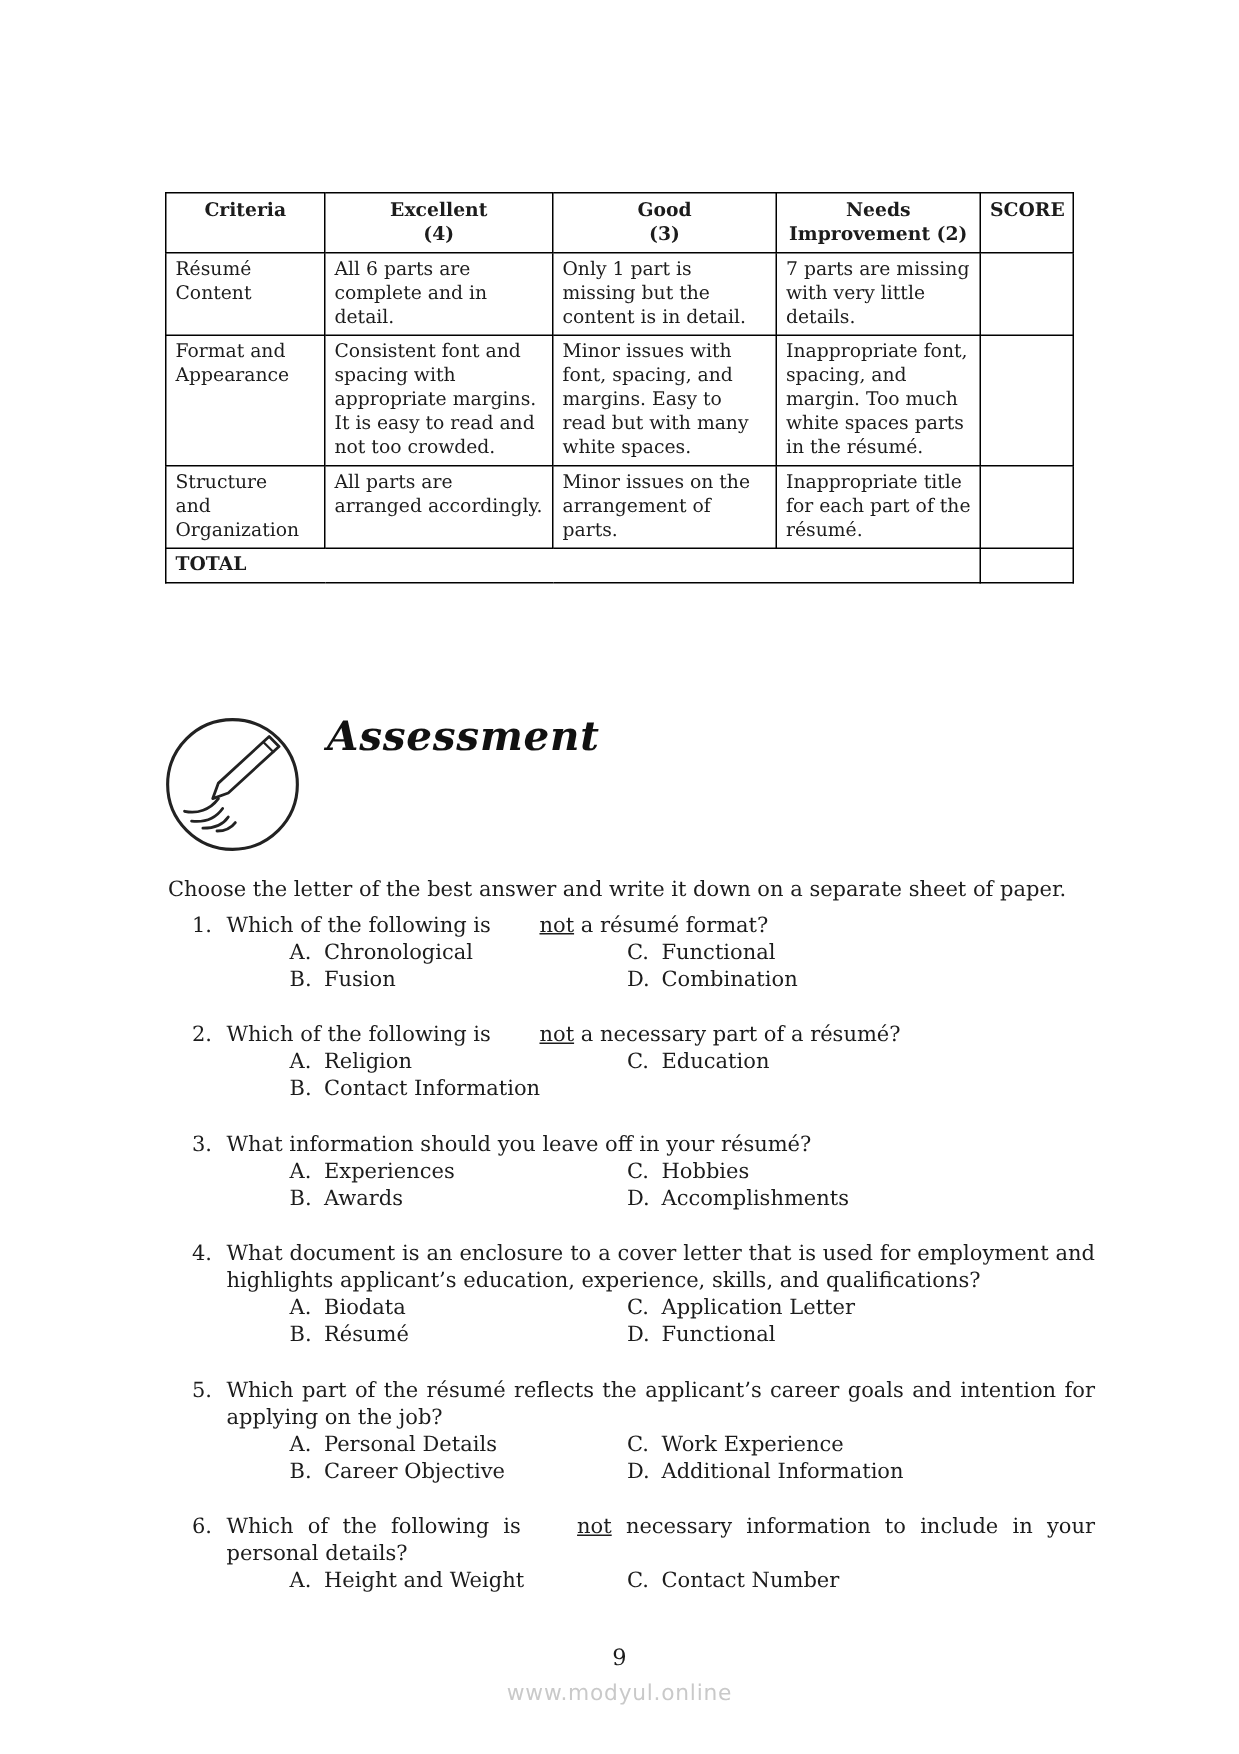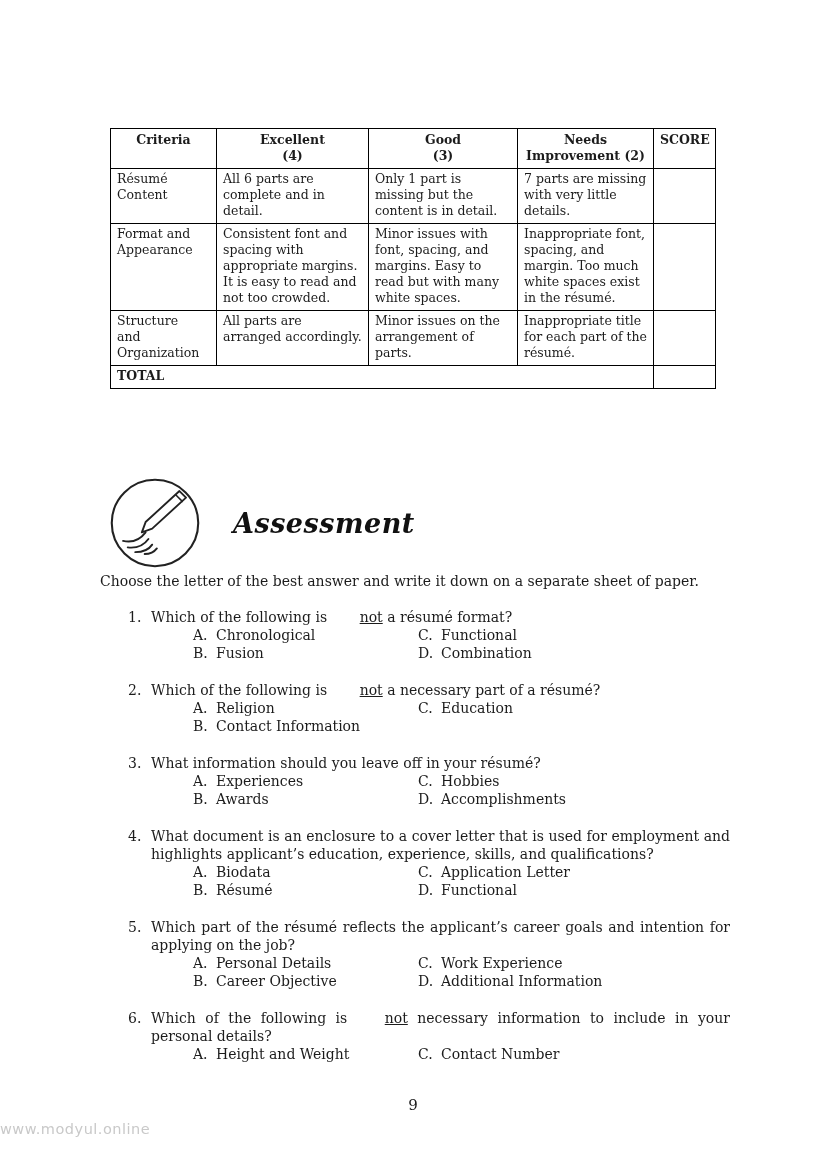--- a/index.html
+++ b/index.html
@@ -42,40 +42,40 @@
     font-weight: bold;
     padding-right: 10px;
   }
 
   
   .assessment-header {
     position: absolute;
     left: 108px;
     top: 476px;
     display: flex;
-    align-items: center;
-    gap: 31px;
+    align-items: flex-start;
+    gap: 16px;
   }
   .icon-circle { width: 94px; height: 94px; }
   .assessment-title {
     margin: 0;
     font-size: 27px;
     font-weight: bold;
     font-style: italic;
     letter-spacing: 0.5px;
     color: #111;
   }
 
   
   .instruction {
     position: absolute;
     left: 100px;
     top: 572px;
     width: 660px;
-    margin: 0;
+    margin: 12px;
     font-size: 14px;
     line-height: 18px;
   }
 
   
   .questions {
     position: absolute;
     left: 128px;
     top: 608px;
     width: 602px;
@@ -100,20 +100,21 @@
     position: absolute;
     left: 0; right: 0;
     top: 1096px;
     text-align: center;
     font-size: 15px;
   }
   .watermark {
     position: absolute;
     left: 0; right: 0;
     top: 1121px;
+    text-align: center;
     font-size: 14.5px;
     color: #c9c9c9;
     font-family: "DejaVu Sans", "Liberation Sans", sans-serif;
     letter-spacing: 0.5px;
   }
 </style>
 </head>
 <body>
 
 <div class="page">
@@ -143,21 +144,21 @@
       <td>All 6 parts are complete and in detail.</td>
       <td>Only 1 part is missing but the content is in detail.</td>
       <td>7 parts are missing with very little details.</td>
       <td></td>
     </tr>
     <tr>
       <td>Format and
 Appearance</td>
       <td>Consistent font and spacing with appropriate margins. It is easy to read and not too crowded.</td>
       <td>Minor issues with font, spacing, and margins. Easy to read but with many white spaces.</td>
-      <td>Inappropriate font, spacing, and margin. Too much white spaces exist in the résumé.</td>
+      <td>Inappropriate font, spacing, and margin. Too much white spaces parts in the résumé.</td>
       <td></td>
     </tr>
     <tr>
       <td>Structure
 and
 Organization</td>
       <td>All parts are arranged accordingly.</td>
       <td>Minor issues on the arrangement of parts.</td>
       <td>Inappropriate title for each part of the résumé.</td>
       <td></td>

